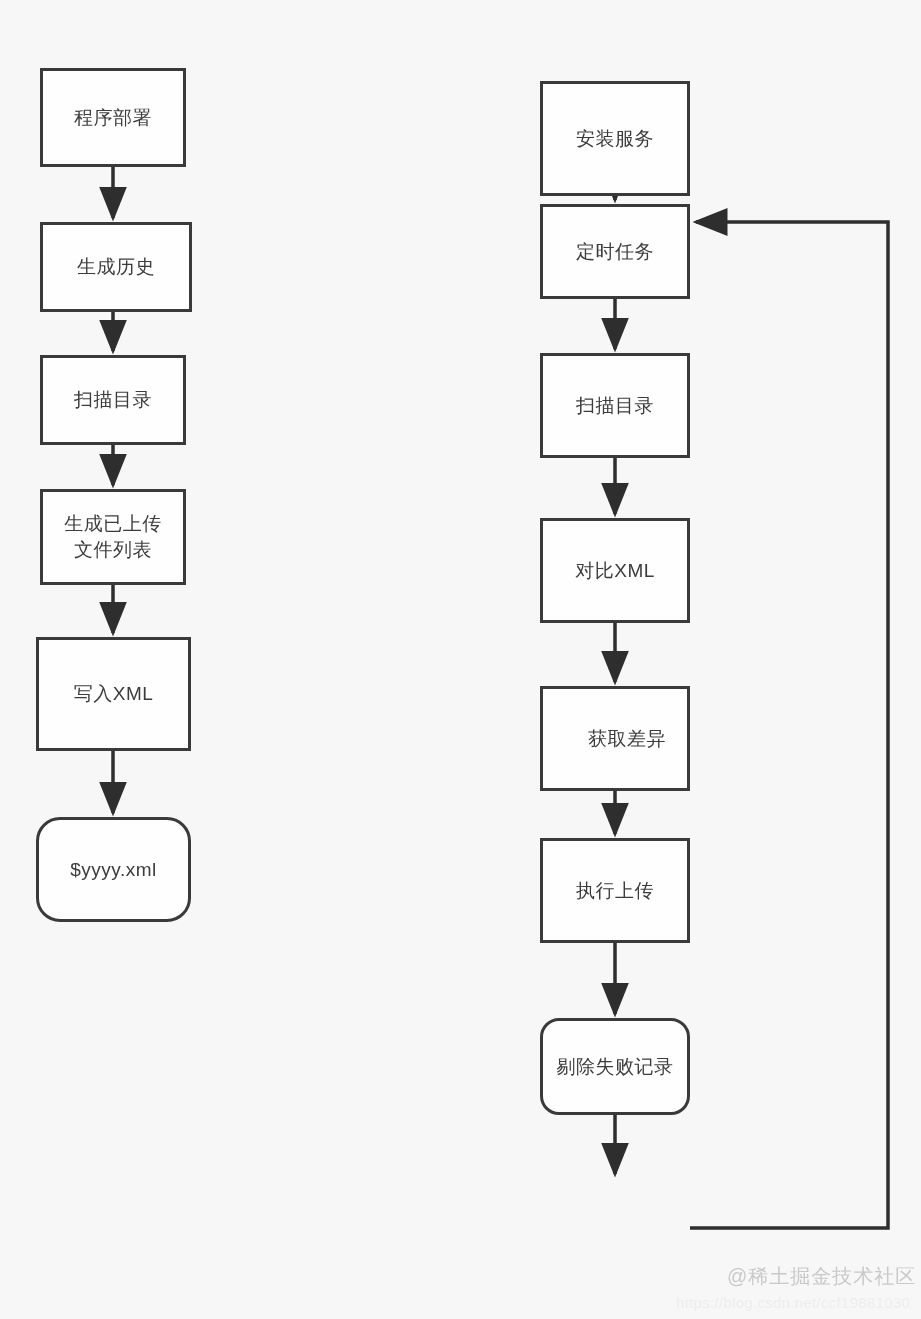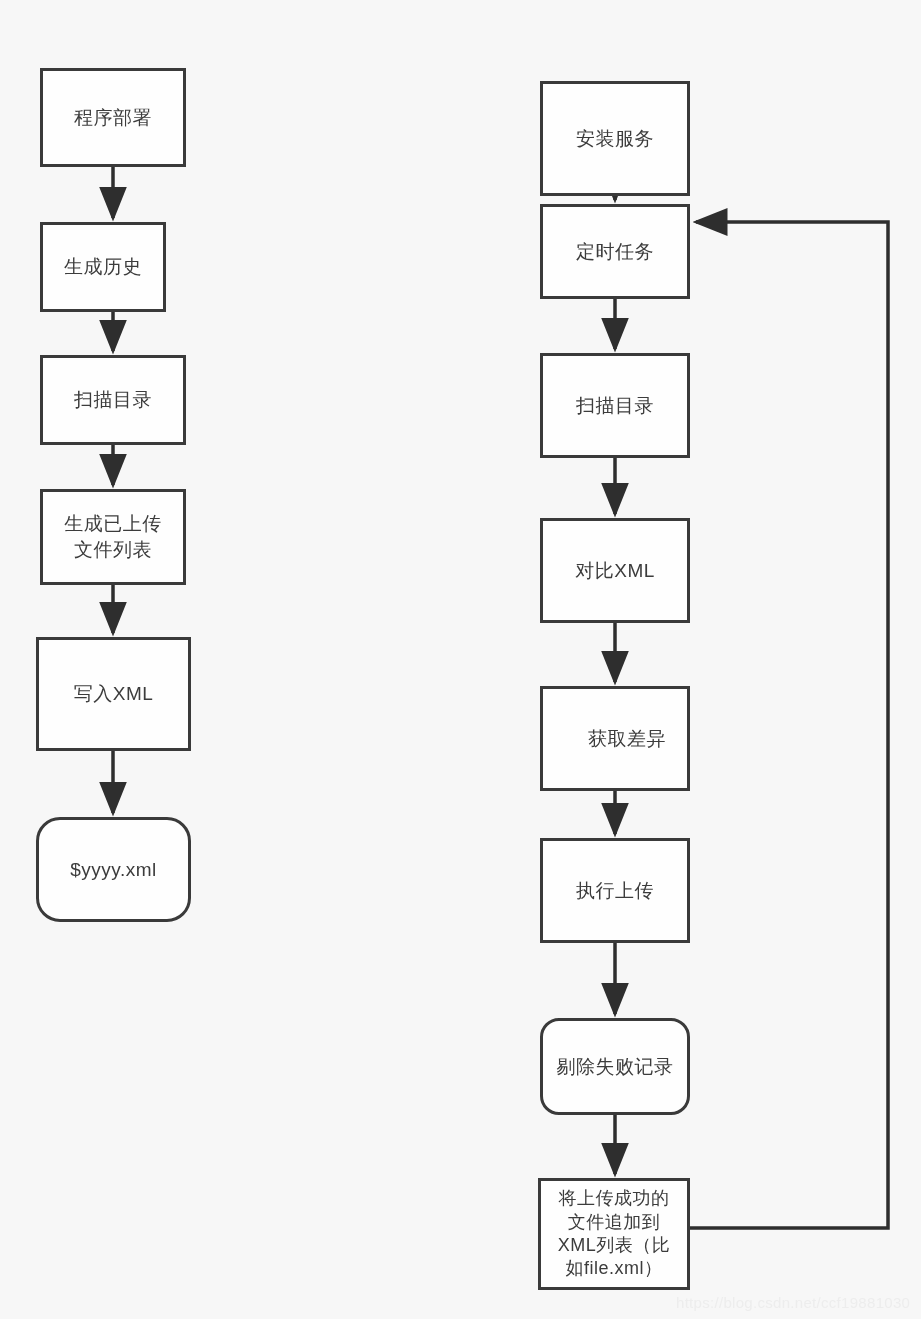--- a/index.html
+++ b/index.html
@@ -92,21 +92,21 @@
       <line x1="615" y1="791" x2="615" y2="834"></line>
       <line x1="615" y1="943" x2="615" y2="1014"></line>
       <line x1="615" y1="1115" x2="615" y2="1174"></line>
 
       <path d="M690,1228 L888,1228 L888,222 L696,222"></path>
     </g>
   </svg>
 
   <div class="node" style="left:40px;  top:68px;  width:146px; height:99px;">程序部署</div>
 
-  <div class="node" style="left:40px;  top:222px; width:126px; height:90px;">生成历史</div>
+  <div class="node" style="left:40px;  top:222px; width:152px; height:90px;">生成历史</div>
 
   <div class="node" style="left:40px;  top:355px; width:146px; height:90px;">扫描目录</div>
 
   <div class="node" style="left:40px;  top:489px; width:146px; height:96px;">生成已上传
 文件列表</div>
 
   <div class="node" style="left:36px;  top:637px; width:155px; height:114px;">写入XML</div>
 
   <div class="node" style="left:36px;  top:817px; width:155px; height:105px;border-radius:24px;">$yyyy.xml</div>
 
@@ -117,21 +117,18 @@
   <div class="node" style="left:540px; top:353px;  width:150px; height:105px;">扫描目录</div>
 
   <div class="node" style="left:540px; top:518px;  width:150px; height:105px;">对比XML</div>
 
   <div class="node" style="left:540px; top:686px;  width:150px; height:105px;padding-left:28px;">获取差异</div>
 
   <div class="node" style="left:540px; top:838px;  width:150px; height:105px;text-align:right;">执行上传</div>
 
   <div class="node" style="left:540px; top:1018px; width:150px; height:97px;border-radius:19px;">剔除失败记录</div>
 
-  <div class="node tight" style="left:538px; top:1178px; width:152px; height:112px;">将上传成功的
-文件追加到
-XML列表（比
-如file.xml）</div>
 
+  <div class="watermark" style="left:727px; top:1263px;">@稀土掘金技术社区</div>
 
   <div class="watermark-url" style="left:676px; top:1294px;">https://blog.csdn.net/ccf19881030</div>
 
 </div>
 
 </body></html>

